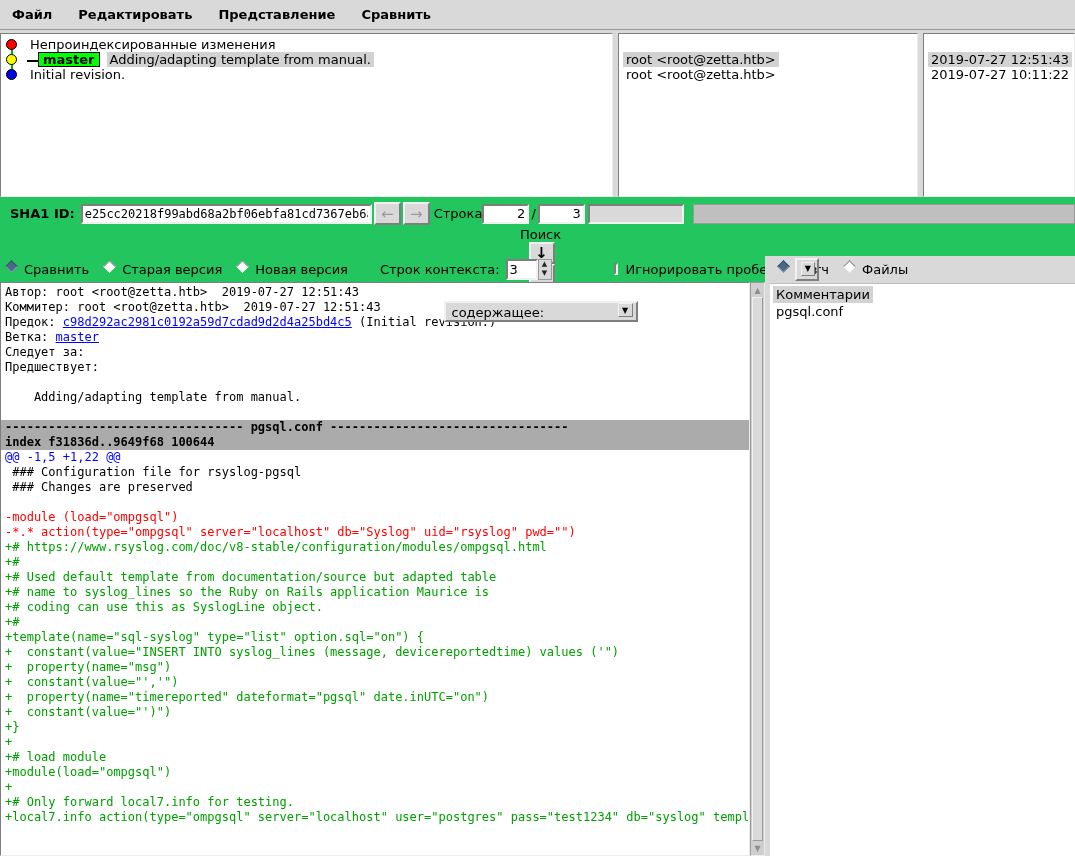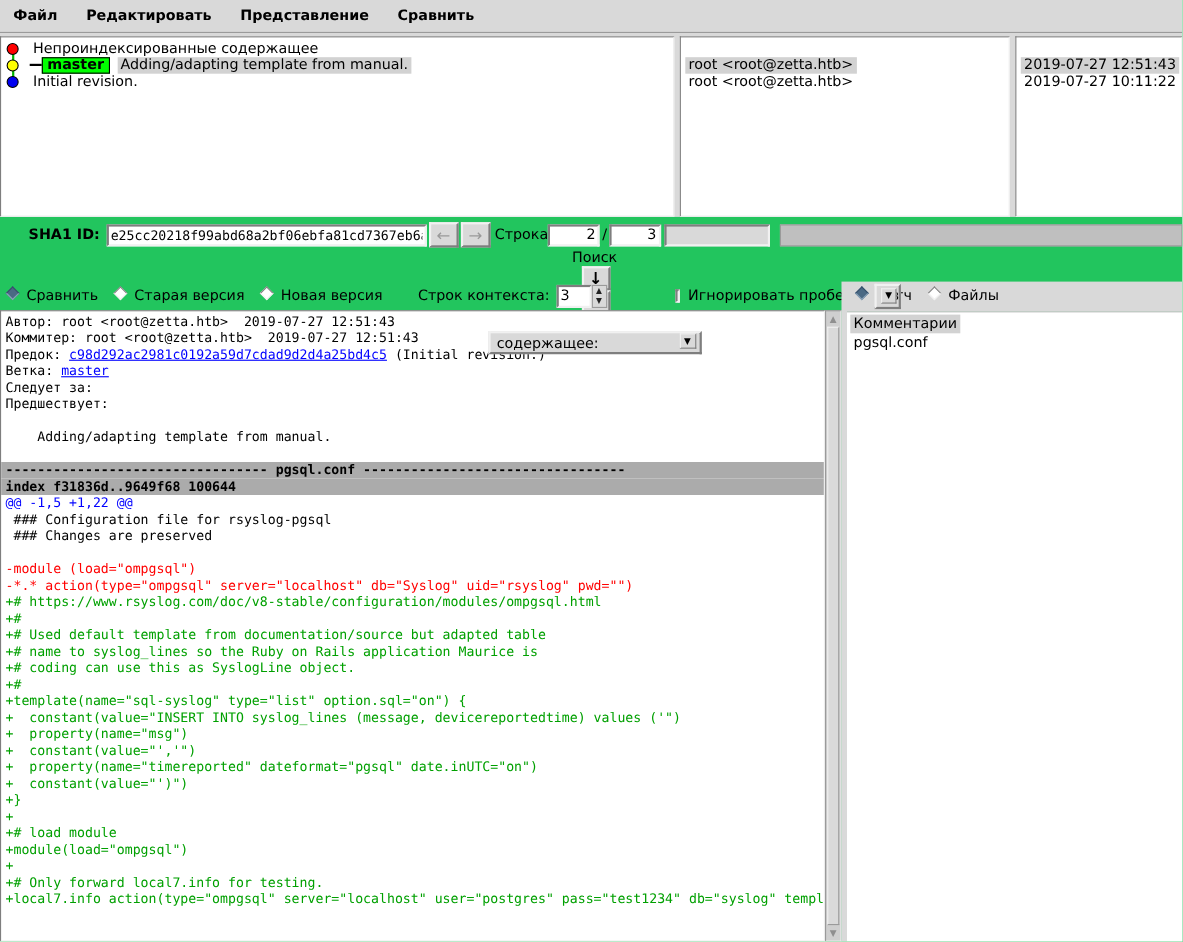--- a/index.html
+++ b/index.html
@@ -29,21 +29,21 @@
   .crow { padding-left:26px; }
   .tagline { display:inline-block; width:11px; height:2px; background:#000; vertical-align:middle; margin-right:0; }
   .tag { display:inline-block; background:var(--tag-bg,#00ff00); border:1px solid #000; font-weight:bold; padding:0 4px; height:15px; line-height:13px; margin-right:7px; }
   .ct { display:inline-block; padding:0 3px; }
   .sel { background:var(--sel-bg,#d2d2d2); }
   
   .raised { background:#d9d9d9; border:2px solid; border-color:#f1f1f1 #7e7e7e #7e7e7e #f1f1f1; }
   .entry { background:#fff; border:2px solid; border-color:#7e7e7e #f1f1f1 #f1f1f1 #7e7e7e; font-family:"DejaVu Sans","Liberation Sans",sans-serif; font-size:13px; padding:0 2px; height:21px; outline:none; }
   .btn { display:flex; align-items:center; justify-content:center; cursor:default; }
   
-  .sha1bar { height:27px; margin-top:3px; display:flex; align-items:center; padding-left:26px; }
+  .sha1bar { height:27px; margin-top:3px; display:flex; align-items:center; padding-left:10px; }
   .sha1label { font-weight:bold; margin-right:6px; }
   .shaentry { width:291px; font-family:"DejaVu Sans Mono","Liberation Mono",monospace; font-size:12px; height:20px; }
   .navbtn { width:27px; height:23px; font-size:15px; color:#9a9a9a; margin-left:2px; }
   .rowlabel { margin-left:4px; }
   .numentry { width:47px; height:20px; text-align:right; }
   .slash { margin:0 2px; }
   .smallinset { width:96px; height:20px; background:#d9d9d9; border:2px solid; border-color:#7e7e7e #f1f1f1 #f1f1f1 #7e7e7e; margin-left:3px; }
   .progress { flex:1; height:20px; margin-left:9px; background:#bfbfbf; border:1px solid #9a9a9a; }
   
   .searchbar { height:29px; display:flex; align-items:center; padding-left:6px;flex-direction:column; }
@@ -103,21 +103,21 @@
     <span>Файл</span>
     <span>Редактировать</span>
     <span>Представление</span>
     <span>Сравнить</span>
   </div>
 
   <div class="toppanes">
     <div class="pane pane-graph">
       <div class="graphline"></div>
       <div class="rows" id="graphRows">
-          <div class="crow"><span class="dot" style="background: rgb(255, 0, 0);"></span><span class="ct">Непроиндексированные содержащее</span></div>
+          <div class="crow"><span class="dot" style="background: rgb(255, 0, 0);"></span><span class="ct">Непроиндексированные изменения</span></div>
           <div class="crow"><span class="dot" style="background: rgb(255, 255, 0);"></span><span class="tagline"></span><span class="tag">master</span><span class="ct sel">Adding/adapting template from manual.</span></div>
           <div class="crow"><span class="dot" style="background: rgb(0, 0, 240);"></span><span class="ct">Initial revision.</span></div>
         </div>
     </div>
     <div class="sash"></div>
     <div class="pane pane-author">
       <div class="rows" id="authorRows">
           <div class="prow"></div>
           <div class="prow"><span class="ct sel">root &lt;root@zetta.htb&gt;</span></div>
           <div class="prow"><span class="ct">root &lt;root@zetta.htb&gt;</span></div>

